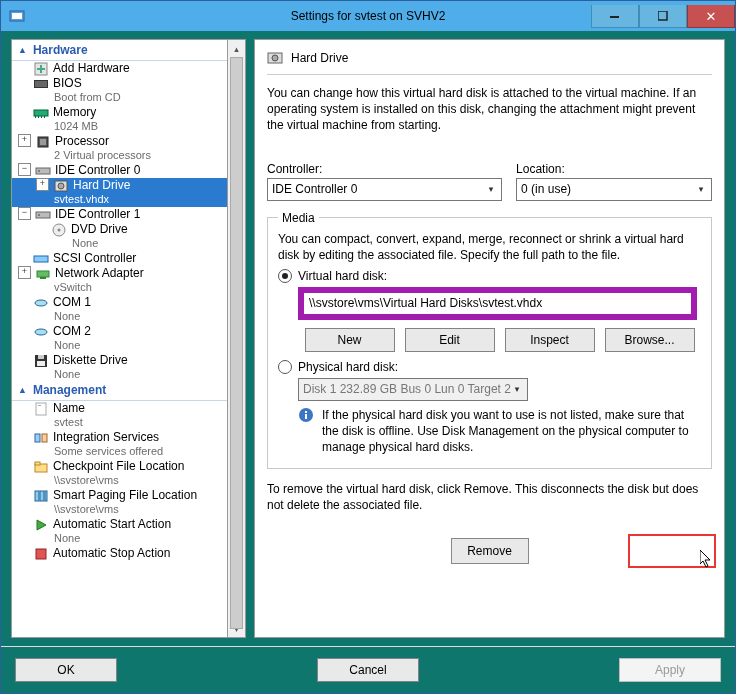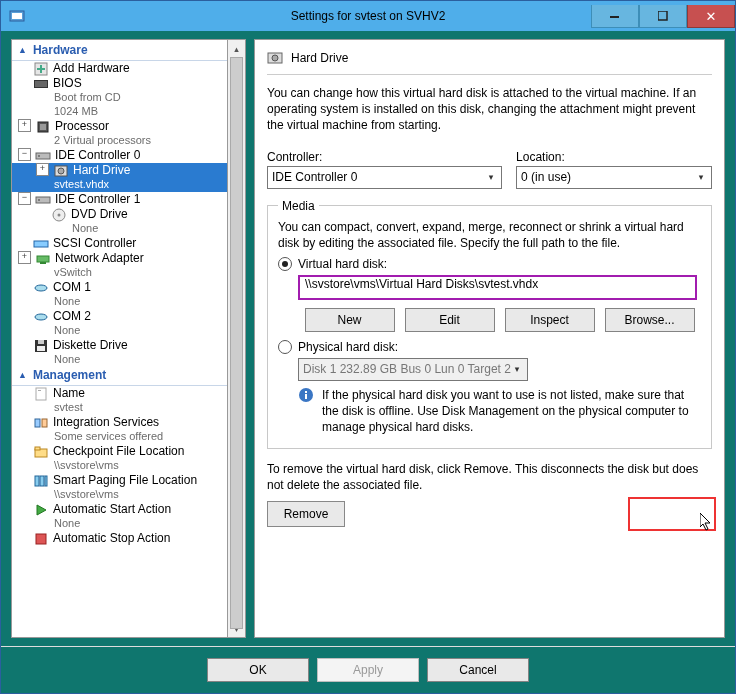--- a/index.html
+++ b/index.html
@@ -32,43 +32,43 @@
   .subrow0{padding-left:42px;color:#6b6b6b;font-size:11px;height:14px}
   .subrow1{padding-left:60px;color:#6b6b6b;font-size:11px;height:14px}
   .subrow2{padding-left:42px;color:#fff;font-size:11px;height:14px}
   .selected{background:#2a7bd0;color:#fff}
   .selected .lbl{color:#fff}
   .content{flex:1;border:1px solid #999;background:#fff;padding:8px 12px 8px 12px;overflow:hidden;position:relative}
   .pane-hdr{display:flex;align-items:center;padding:2px 0 6px 0;border-bottom:none}
   .pane-hdr .ico{width:16px;height:16px;margin-right:8px}
   .pane-title{font-size:12px}
   .hr{height:1px;background:#ccc;margin:2px 0 10px 0}
-  .desc{font-size:12px;line-height:1.35;margin-bottom:16px}
+  .desc{font-size:12px;line-height:1.35;margin-bottom:28px}
   .field-row{display:flex;gap:14px;margin-bottom:10px}
   .field{display:flex;flex-direction:column;flex:1}
   .field label{margin-bottom:2px}
   .combo{height:21px;border:1px solid #777;background:#fff;display:flex;align-items:center;padding:0 4px;position:relative}
   .combo .arrow{position:absolute;right:2px;top:2px;width:16px;height:16px;display:flex;align-items:center;justify-content:center;font-size:9px;color:#333}
   .combo.disabled{background:#f0f0f0;color:#777}
   fieldset{border:1px solid #c8c8c8;padding:6px 10px 12px 10px;margin:0 0 12px 0}
   legend{padding:0 4px}
   .radio-row{display:flex;align-items:center;margin:6px 0 4px 0}
   .radio{width:12px;height:12px;border:1px solid #555;border-radius:50%;margin-right:6px;display:flex;align-items:center;justify-content:center}
   .radio .dot{width:6px;height:6px;background:#222;border-radius:50%}
-  .textbox{height:21px;border:2px solid #a21caf;background:#fff;padding:0 5px;display:flex;margin:2px 4px 8px 20px}
+  .textbox{height:21px;border:6px solid #a21caf;background:#fff;padding:0 5px;display:flex;align-items:center;margin:2px 4px 8px 20px}
   .btn-row{display:flex;gap:10px;justify-content:center;margin:0 0 8px 20px}
   .btn{min-width:72px;height:22px;border:1px solid #838383;background:#e9e9e9;display:flex;align-items:center;justify-content:center;padding:0 8px}
   .btn.disabled{color:#9a9a9a;border-color:#bdbdbd;background:#f4f4f4}
   .info-row{display:flex;gap:8px;margin:6px 0 0 20px}
   .info-icon{width:16px;height:16px;flex:none}
-  .remove-area{display:flex;justify-content:flex-start;margin-top:8px}
+  .remove-area{display:flex;justify-content:center;margin-top:25px}
   .remove-btn{min-width:76px;height:24px;border:1px solid #888;background:#e9e9e9;display:flex;align-items:center;justify-content:center;position:relative}
   .remove-highlight{position:absolute;border:2px solid #e33;pointer-events:none}
   .cursor{position:absolute;width:14px;height:20px}
-  .footer{height:46px;border-top:1px solid #ddd;display:flex;align-items:center;justify-content:center;gap:8px;padding:0 14px;margin:8px -10px 0 -10px}
+  .footer{height:46px;border-top:1px solid #ddd;display:flex;align-items:center;justify-content:space-between;gap:8px;padding:0 14px;margin:8px -10px 0 -10px}
   .footer .btn{min-width:84px}
   svg{display:block}
 </style>
 </head>
 <body>
 
 <div class="window">
   <div class="titlebar">
     <span class="titlebar-icon">
       <svg width="16" height="16">
@@ -119,20 +119,33 @@
           <span class="ico">
                 <svg width="16" height="16">
                   <rect x="1" y="4" width="14" height="8" fill="#333"></rect>
                   <rect x="2" y="5" width="12" height="6" fill="#666"></rect>
                 </svg>
               </span>
           <span class="lbl">BIOS</span>
         </div>
         <div class="subrow0">Boot from CD</div>
 
+        <div class="row depth0">
+          <span class="exp blank"></span>
+          <span class="ico">
+                <svg width="16" height="16">
+                  <rect x="1" y="5" width="14" height="6" fill="#2a7" stroke="#063"></rect>
+                  <rect x="2" y="11" width="1" height="2" fill="#063"></rect>
+                  <rect x="5" y="11" width="1" height="2" fill="#063"></rect>
+                  <rect x="8" y="11" width="1" height="2" fill="#063"></rect>
+                  <rect x="11" y="11" width="1" height="2" fill="#063"></rect>
+                </svg>
+              </span>
+          <span class="lbl">Memory</span>
+        </div>
         <div class="subrow0">1024 MB</div>
 
         <div class="row depth0">
           <span class="exp">+</span>
           <span class="ico">
                 <svg width="16" height="16">
                   <rect x="3" y="3" width="10" height="10" fill="#555" stroke="#222"></rect>
                   <rect x="5" y="5" width="6" height="6" fill="#999"></rect>
                 </svg>
               </span>
@@ -411,17 +424,17 @@
             <svg width="14" height="20">
                 <polygon points="0,0 0,14 3,11 6,17 8,16 5,10 10,10" fill="#fff" stroke="#000" stroke-width="1"></polygon>
               </svg>
           </span>
         </div>
       </div>
     </div>
 
     <div class="footer">
       <div class="btn">OK</div>
+      <div class="btn">Cancel</div>
       <div class="btn disabled">Apply</div>
-      <div class="btn">Cancel</div>
     </div>
   </div>
 </div>
 
 </body></html>

